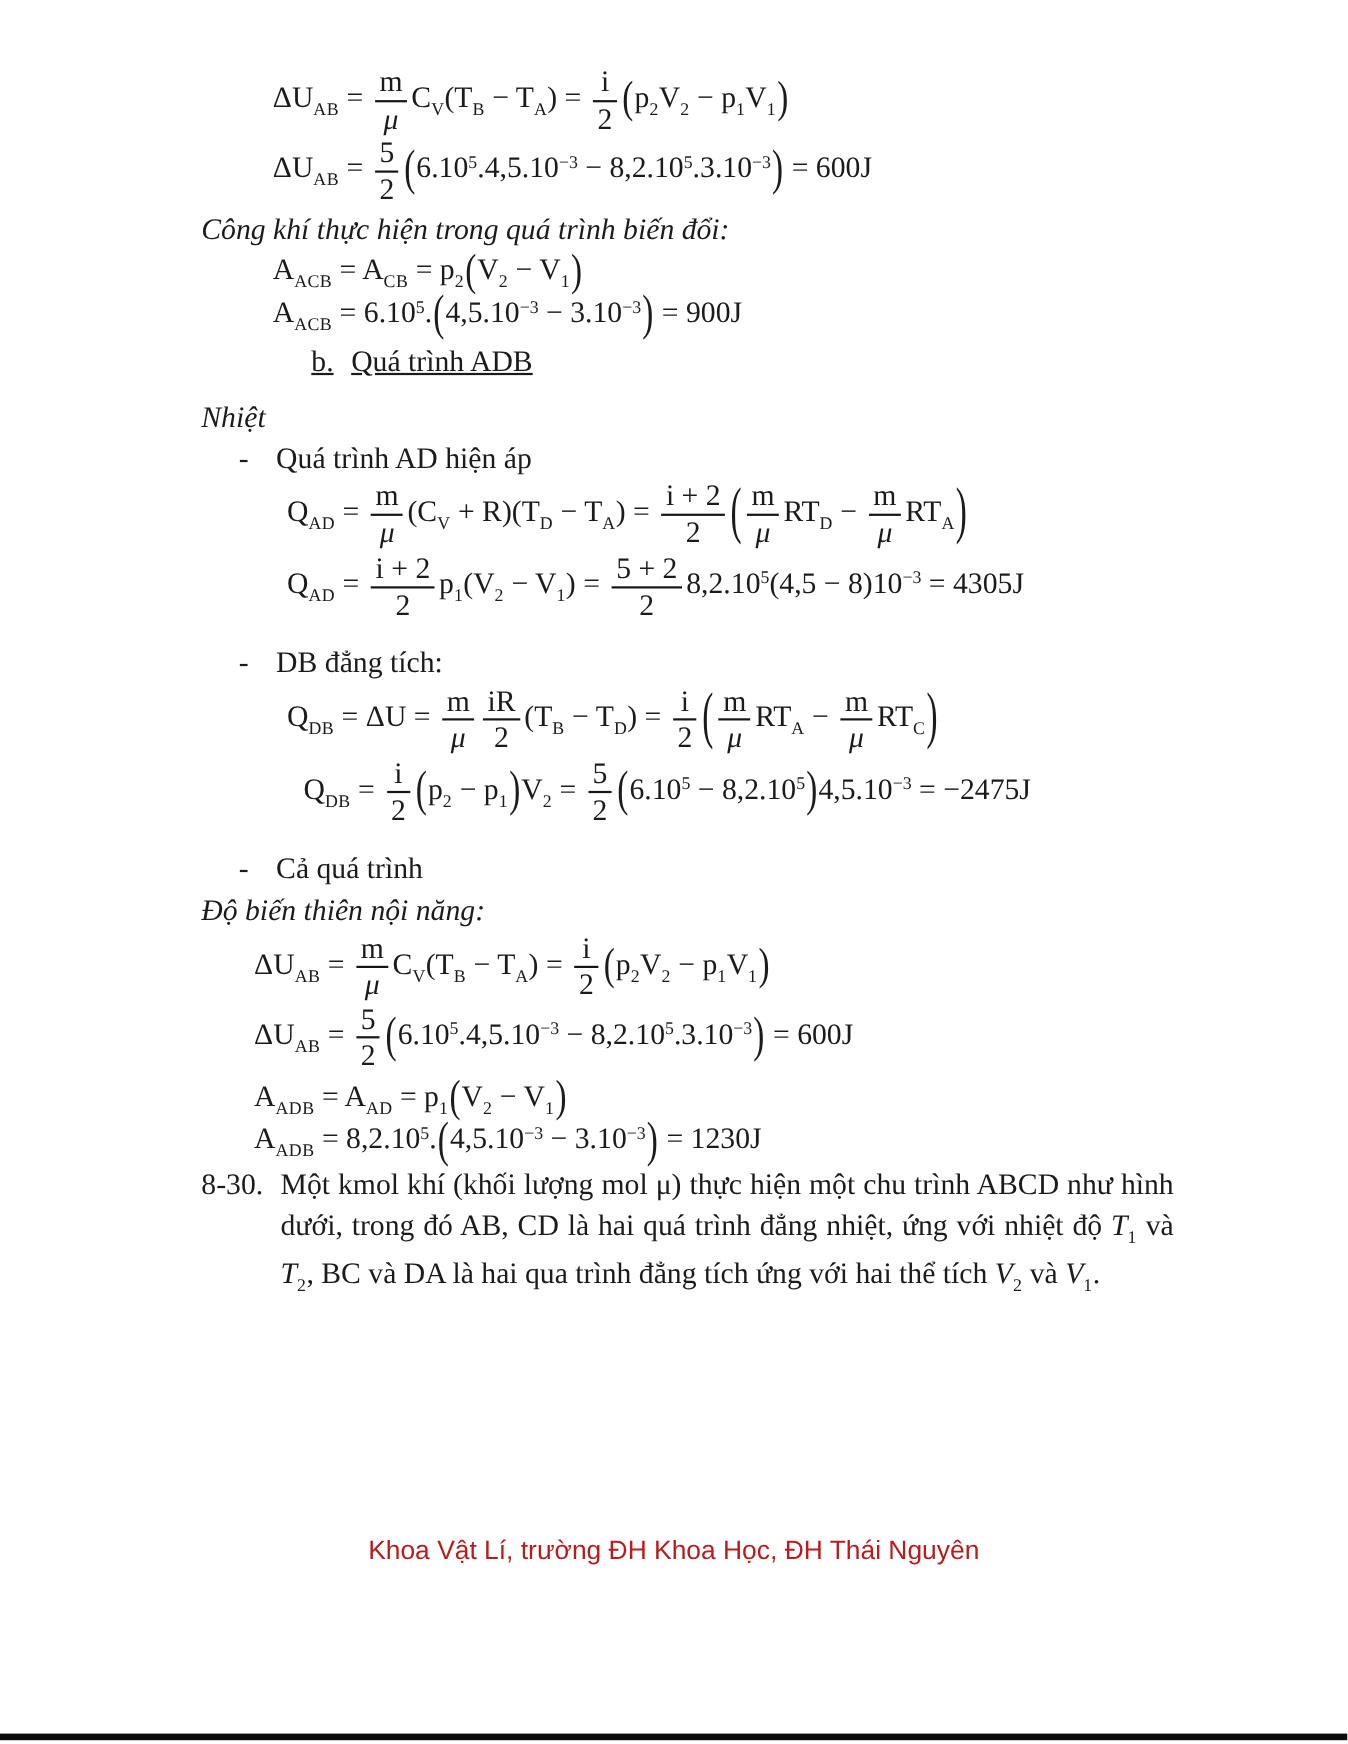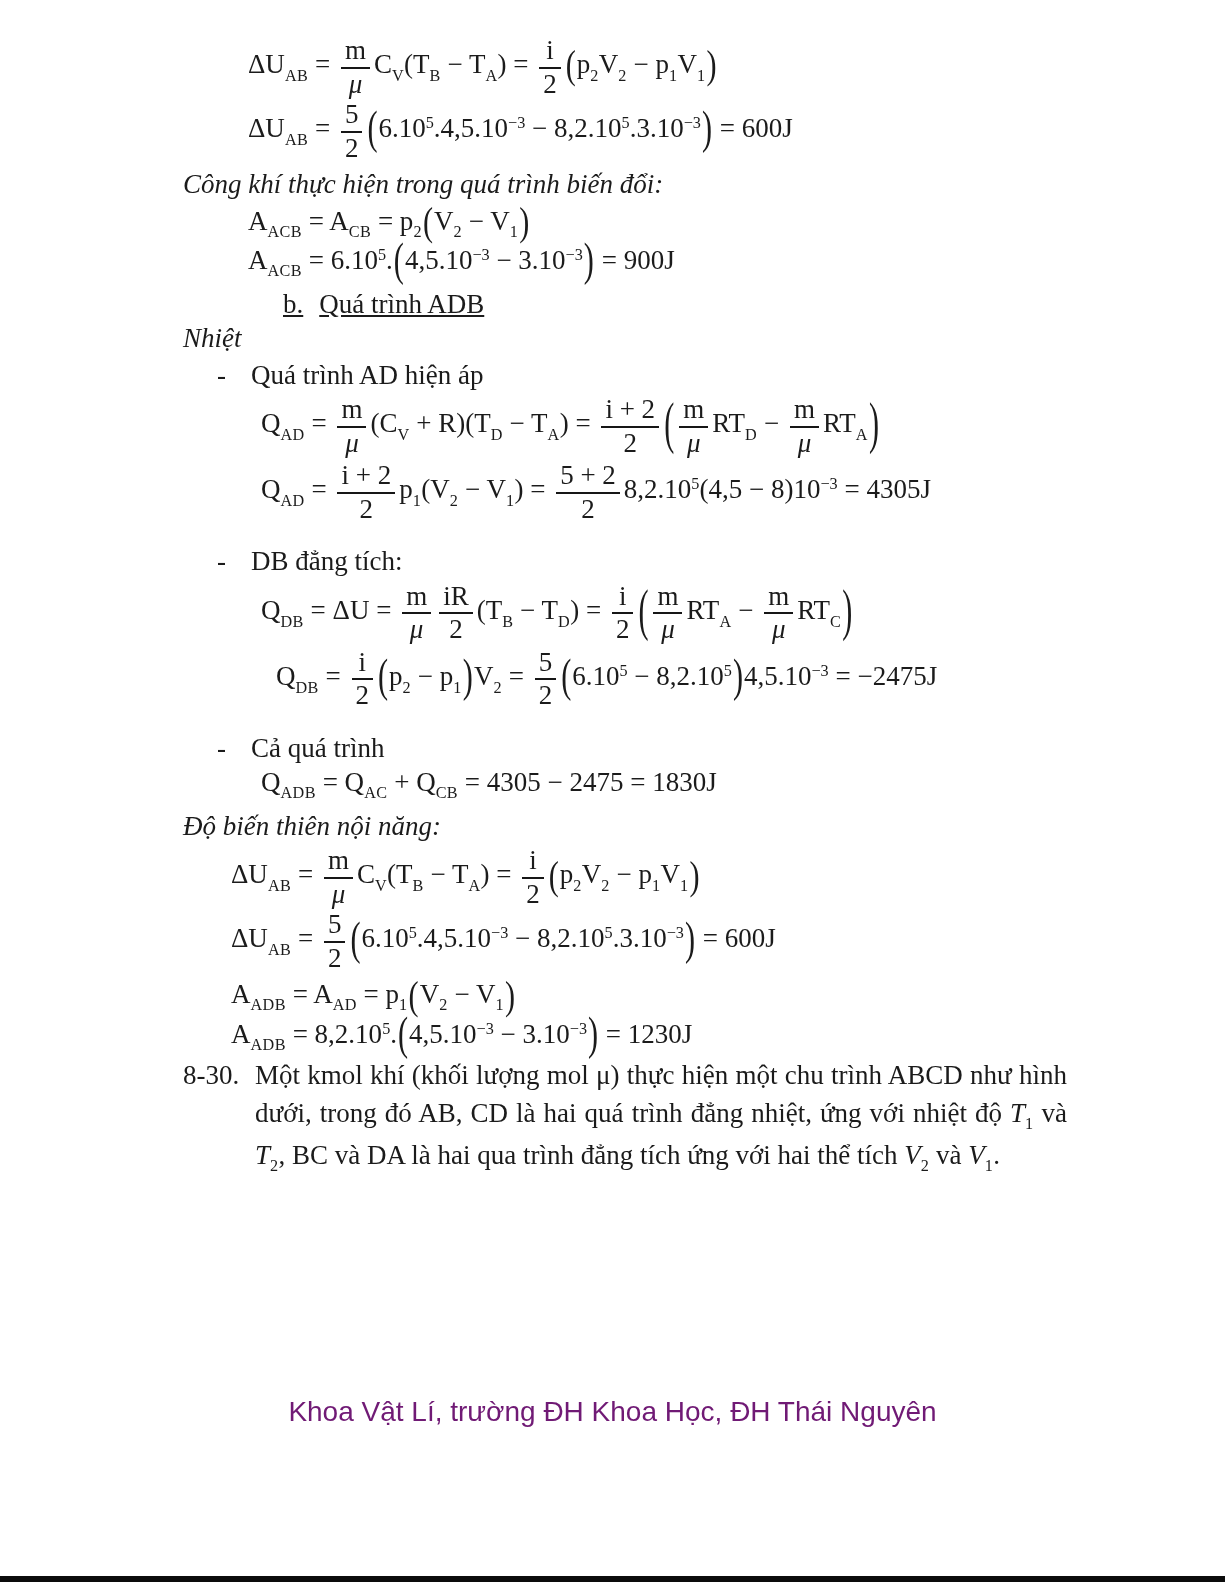--- a/index.html
+++ b/index.html
@@ -6,21 +6,21 @@
   body {
     width: 1225px; height: 1585px;
     background: #ffffff;
     position: relative;
     overflow: hidden;
     font-family: "Liberation Serif", serif;
     color: #1b1b1b;
   }
   .doc {
     position: absolute;
-    left: 183px; top: 36px;
+    left: 183px; top: 60px;
     width: 890px;
     font-size: 27px;
     line-height: 1.2;
   }
   
   .eq {
     white-space: nowrap;
     margin-left: 65px;
   }
   .frac {
@@ -70,22 +70,22 @@
     line-height: 1.42;
   }
   .pnum { position: absolute; left: 0; top: 0; }
   
   .footer {
     position: absolute;
     left: 0; top: 1396px;
     width: 1225px;
     text-align: center;
     font-family: "Liberation Sans", sans-serif;
-    font-size: 28px;
-    color: #701a75;
+    font-size: 24px;
+    color: #b91c1c;
   }
   .scanbar {
     position: absolute;
     left: 0; bottom: 3px;
     width: 1225px; height: 6px;
     background: #0c0c0c;
   }
 </style>
 </head>
 <body>
@@ -106,21 +106,21 @@
 
   <p class="hit">Công khí thực hiện trong quá trình biến đổi:</p>
 
   <div class="eq mb2"><span class="r">A</span><span class="sub">ACB</span><span class="r"> = A</span><span class="sub">CB</span><span class="r"> = p</span><span class="sub">2</span><span class="bigp">(</span><span class="r">V</span><span class="sub">2</span><span class="r"> − V</span><span class="sub">1</span><span class="bigp">)</span></div>
   <div class="eq"><span class="r">A</span><span class="sub">ACB</span><span class="r"> = 6.10</span><span class="sup">5</span><span class="r">.</span><span class="bigp" style="transform: scaleY(1.5);">(</span><span class="r">4,5.10</span><span class="sup">−3</span><span class="r"> − 3.10</span><span class="sup">−3</span><span class="bigp" style="transform: scaleY(1.5);">)</span><span class="r"> = 900J</span></div>
 
   <p class="itemb">
     <span class="marker">b.</span><span>Quá trình ADB</span>
   </p>
 
-  <p class="hit" style="margin-top:2px">Nhiệt</p>
+  <p class="hit" style="margin-top:19px">Nhiệt</p>
 
   <p class="li">
     <span class="dash">-</span><span>Quá trình AD hiện áp</span>
   </p>
 
   <div class="eq mt4" style="margin-left:78px"><span class="r">Q</span><span class="sub">AD</span><span class="r"> = </span><span class="frac">
         <span class="num">m</span>
         <span class="den it">μ</span>
       </span><span class="r">(C</span><span class="sub">V</span><span class="r"> + R)(T</span><span class="sub">D</span><span class="r"> − T</span><span class="sub">A</span><span class="r">) = </span><span class="frac">
         <span class="num">i + 2</span>
@@ -165,21 +165,20 @@
         <span class="den">2</span>
       </span><span class="bigp" style="transform: scaleY(1.5);">(</span><span class="r">p</span><span class="sub">2</span><span class="r"> − p</span><span class="sub">1</span><span class="bigp" style="transform: scaleY(1.5);">)</span><span class="r">V</span><span class="sub">2</span><span class="r"> = </span><span class="frac">
         <span class="num">5</span>
         <span class="den">2</span>
       </span><span class="bigp" style="transform: scaleY(1.5);">(</span><span class="r">6.10</span><span class="sup">5</span><span class="r"> − 8,2.10</span><span class="sup">5</span><span class="bigp" style="transform: scaleY(1.5);">)</span><span class="r">4,5.10</span><span class="sup">−3</span><span class="r"> = −2475J</span></div>
 
   <p class="li mt6">
     <span class="dash">-</span><span>Cả quá trình</span>
   </p>
 
-  <div class="eq" style="margin-left:78px"><span class="r">Q</span><span class="sub">ADB</span><span class="r"> = Q</span><span class="sub">AC</span><span class="r"> + Q</span><span class="sub">CB</span><span class="r"> = 4305 − 2475 = 1830J</span></div>
 
   <p class="hit">Độ biến thiên nội năng:</p>
 
   <div class="eq mb2" style="margin-left:48px"><span class="r">ΔU</span><span class="sub">AB</span><span class="r"> = </span><span class="frac">
         <span class="num">m</span>
         <span class="den it">μ</span>
       </span><span class="r">C</span><span class="sub">V</span><span class="r">(T</span><span class="sub">B</span><span class="r"> − T</span><span class="sub">A</span><span class="r">) = </span><span class="frac">
         <span class="num">i</span>
         <span class="den">2</span>
       </span><span class="bigp">(</span><span class="r">p</span><span class="sub">2</span><span class="r">V</span><span class="sub">2</span><span class="r"> − p</span><span class="sub">1</span><span class="r">V</span><span class="sub">1</span><span class="bigp">)</span></div>

